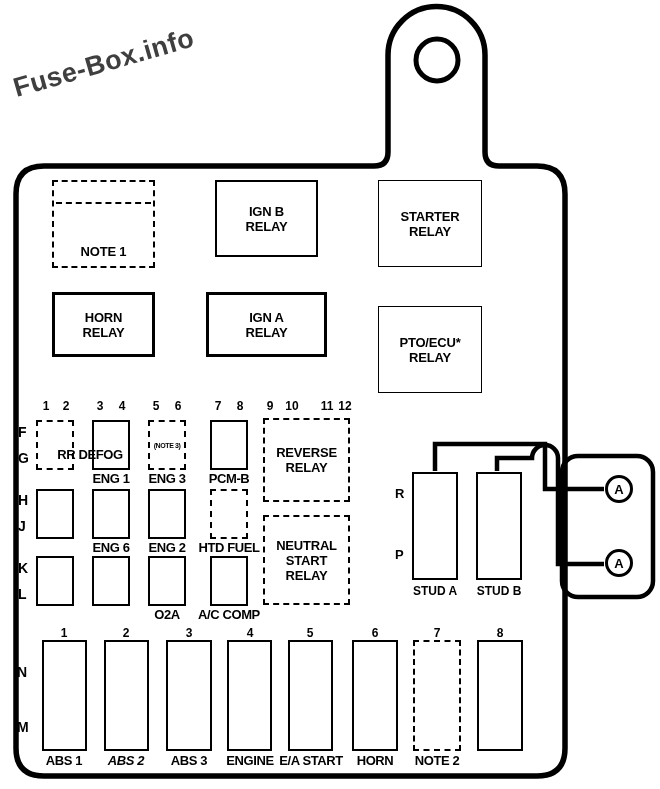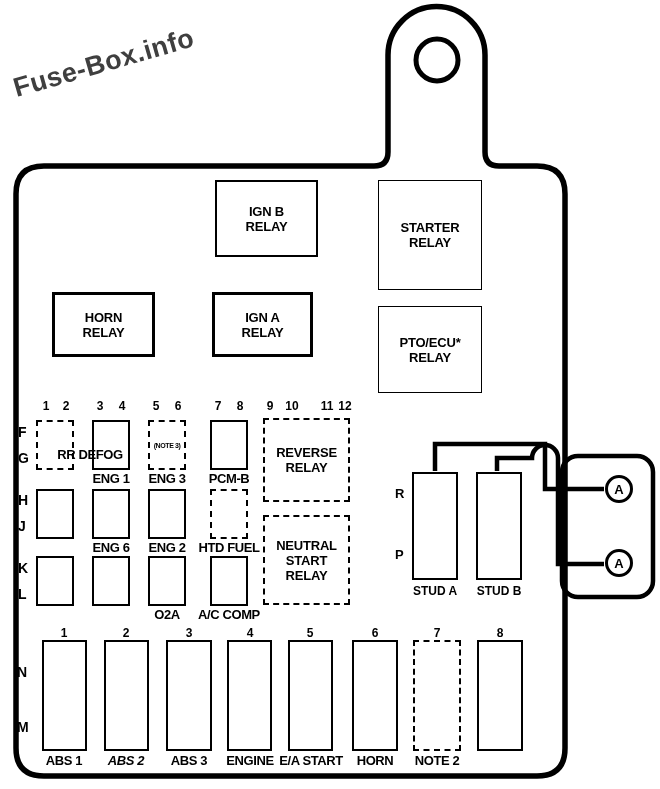--- a/index.html
+++ b/index.html
@@ -32,33 +32,37 @@
   <div class="wm">Fuse-Box.info</div>
 
   <svg class="svgl" width="660" height="789" viewBox="0 0 660 789">
     <rect x="562" y="456" width="91" height="141" rx="16" fill="#ffffff" stroke="#000000" stroke-width="4.5"></rect>
     <path d="M 44 166 H 374 Q 388 166 388 152 V 55 A 48.5 48.5 0 0 1 485 55 V 152 Q 485 166 499 166 H 537 Q 565 166 565 194 V 748 Q 565 776 537 776 H 44 Q 16 776 16 748 V 194 Q 16 166 44 166 Z" fill="none" stroke="#000000" stroke-width="5.5"></path>
     <circle cx="437" cy="60" r="21" fill="none" stroke="#000000" stroke-width="5"></circle>
     <path d="M 435 471 V 444 H 545 V 489 H 604" fill="none" stroke="#000000" stroke-width="4.5"></path>
     <path d="M 497 471 V 458 H 532 A 13 13 0 0 1 558 458 V 564 H 604" fill="none" stroke="#000000" stroke-width="4.5"></path>
   </svg>
 
+  <div class="box b2 dash note1-box" style="left:52px; top:180px; width:103px; height:88px;">
+    <div class="note1-div"></div>
+    <span class="relay-lbl">NOTE 1</span>
+  </div>
   <div class="box b2" style="left:215px; top:180px; width:103px; height:77px;">
     <span class="relay-lbl">IGN B
 RELAY</span>
   </div>
-  <div class="box b15" style="left:378px; top:180px; width:104px; height:110px;">
+  <div class="box b15" style="left:378px; top:180px; width:104px; height:87px;">
     <span class="relay-lbl">STARTER
 RELAY</span>
   </div>
   <div class="box b3" style="left:52px; top:292px; width:103px; height:65px;">
     <span class="relay-lbl">HORN
 RELAY</span>
   </div>
-  <div class="box b3" style="left:212px; top:292px; width:101px; height:65px;">
+  <div class="box b3" style="left:206px; top:292px; width:121px; height:65px;">
     <span class="relay-lbl">IGN A
 RELAY</span>
   </div>
   <div class="box b15" style="left:378px; top:306px; width:104px; height:87px;">
     <span class="relay-lbl">PTO/ECU*
 RELAY</span>
   </div>
 
   <span class="cl n12" style="left:46px; top:399px;">1</span>
   <span class="cl n12" style="left:66px; top:399px;">2</span>

